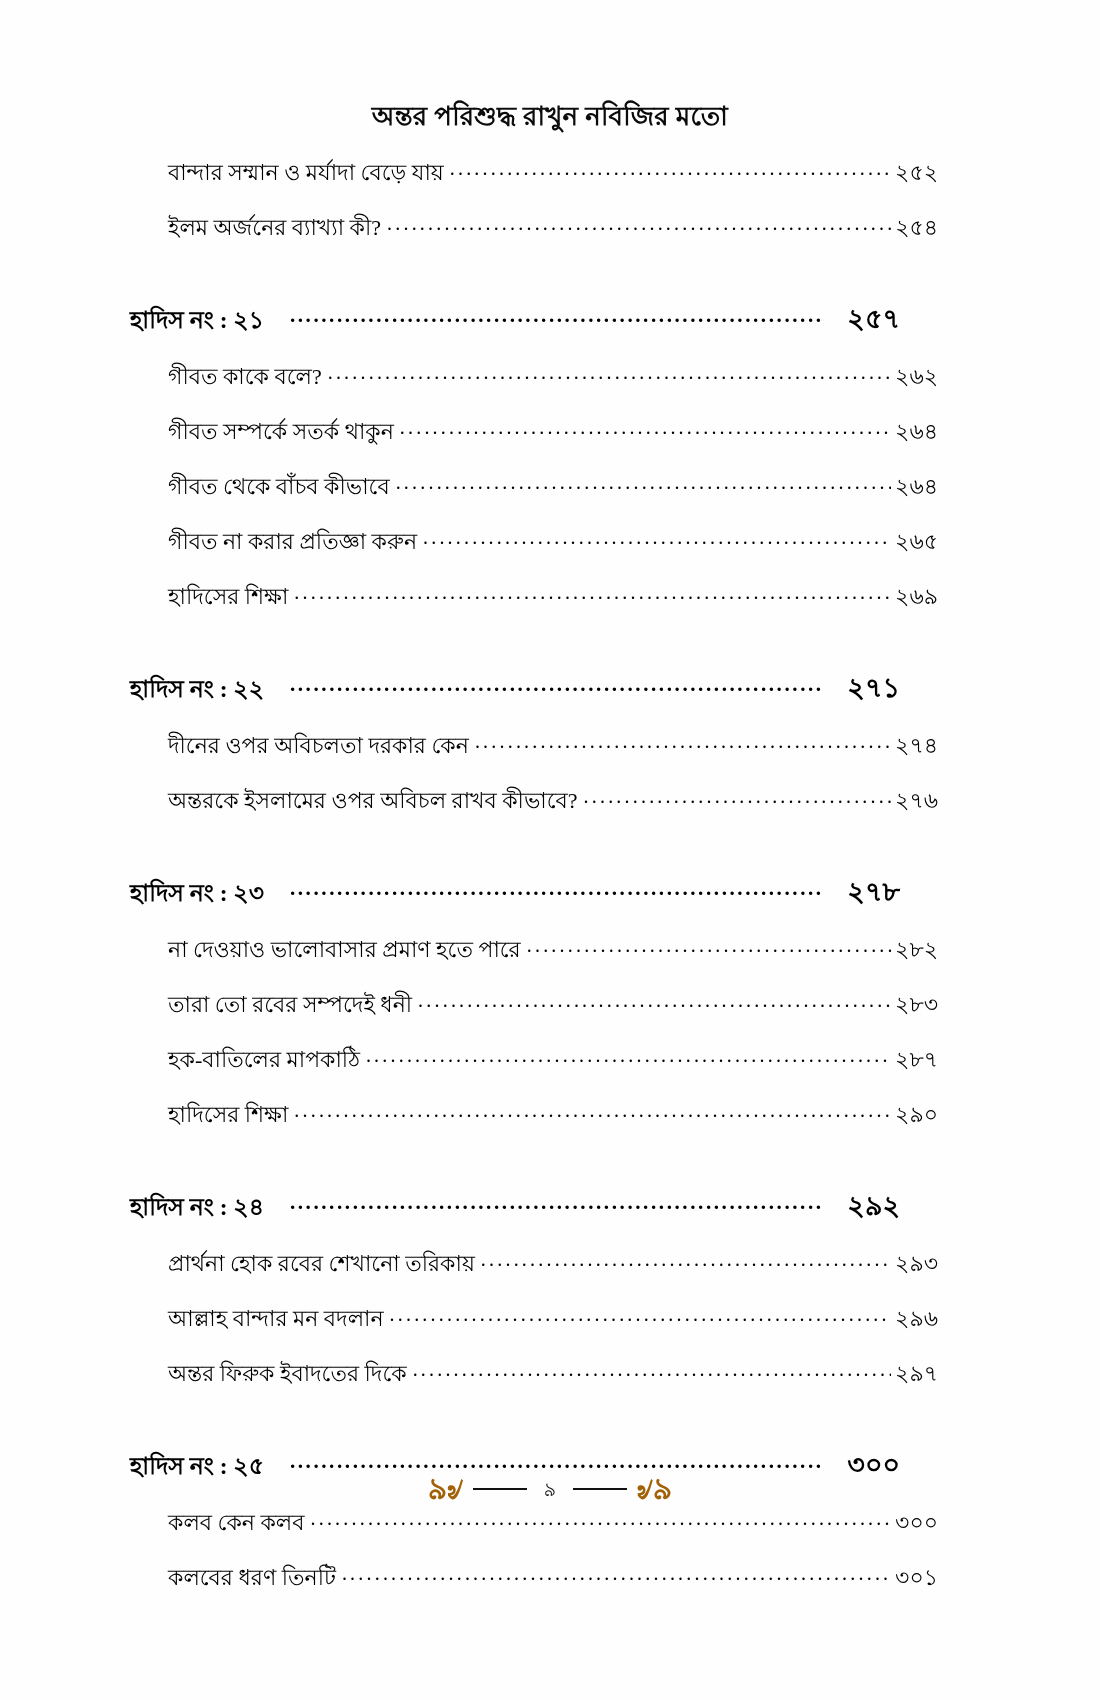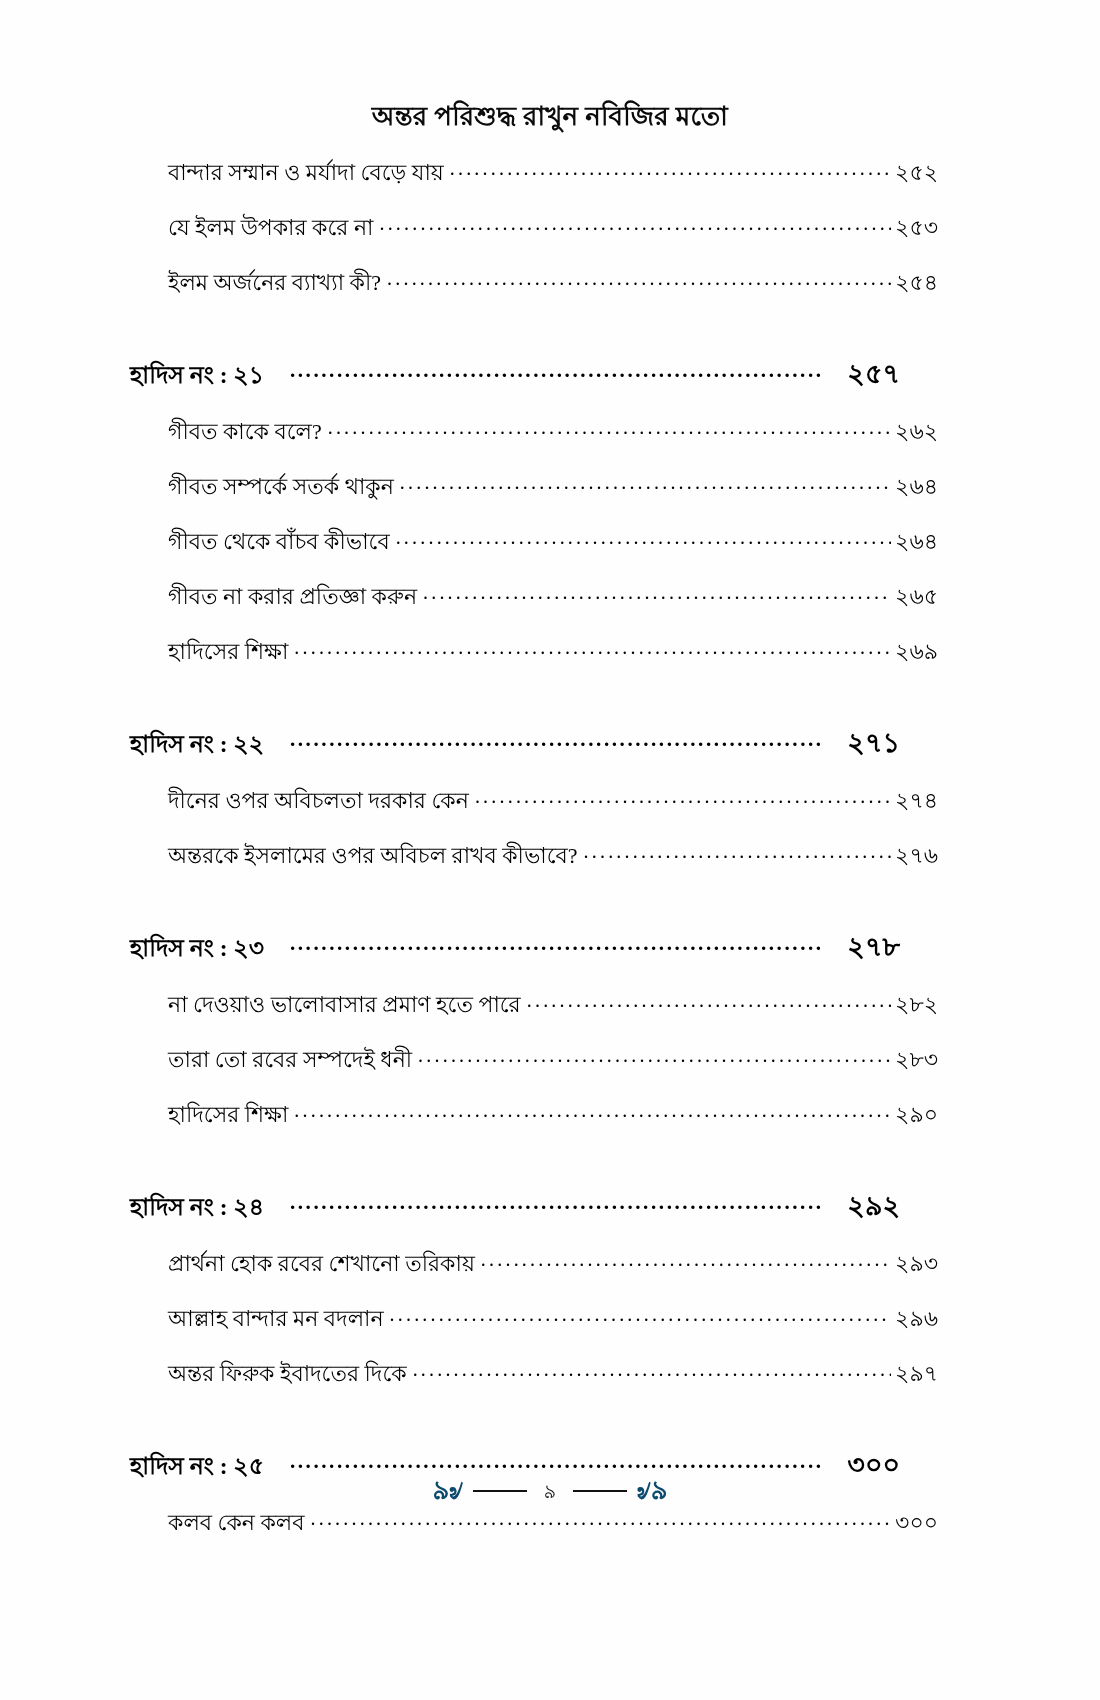--- a/index.html
+++ b/index.html
@@ -112,24 +112,24 @@
     position: absolute;
     left: 0;
     bottom: 196px;
     width: 1100px;
     display: flex;
     align-items: center;
     justify-content: center;
     gap: 10px;
   }
   .folio .orn {
-    font-size: 26px;
+    font-size: 30px;
     font-weight: bold;
     line-height: 1;
-    color: #0c4a6e;
+    color: #a16207;
   }
   .folio .num {
     font-size: 19px;
     line-height: 1;
     min-width: 26px;
     text-align: center;
     color: #111;
   }
   .folio .rule {
     width: 54px;
@@ -144,25 +144,20 @@
 
   <div class="running-head">অন্তর পরিশুদ্ধ রাখুন নবিজির মতো</div>
 
   <div class="toc" id="toc-root">
       <div class="toc-row entry">
         <span class="label">বান্দার সম্মান ও মর্যাদা বেড়ে যায়</span>
         <span class="leader"></span>
         <span class="pageno">২৫২</span>
       </div>
       <div class="toc-row entry">
-        <span class="label">যে ইলম উপকার করে না</span>
-        <span class="leader"></span>
-        <span class="pageno">২৫৩</span>
-      </div>
-      <div class="toc-row entry">
         <span class="label">ইলম অর্জনের ব্যাখ্যা কী?</span>
         <span class="leader"></span>
         <span class="pageno">২৫৪</span>
       </div>
       <div class="gap"></div>
       <div class="toc-row heading">
         <span class="label">হাদিস নং : ২১</span>
         <span class="leader"></span>
         <span class="pageno">২৫৭</span>
       </div>
@@ -217,20 +212,25 @@
         <span class="label">না দেওয়াও ভালোবাসার প্রমাণ হতে পারে</span>
         <span class="leader"></span>
         <span class="pageno">২৮২</span>
       </div>
       <div class="toc-row entry">
         <span class="label">তারা তো রবের সম্পদেই ধনী</span>
         <span class="leader"></span>
         <span class="pageno">২৮৩</span>
       </div>
       <div class="toc-row entry">
+        <span class="label">হক-বাতিলের মাপকাঠি</span>
+        <span class="leader"></span>
+        <span class="pageno">২৮৭</span>
+      </div>
+      <div class="toc-row entry">
         <span class="label">হাদিসের শিক্ষা</span>
         <span class="leader"></span>
         <span class="pageno">২৯০</span>
       </div>
       <div class="gap"></div>
       <div class="toc-row heading">
         <span class="label">হাদিস নং : ২৪</span>
         <span class="leader"></span>
         <span class="pageno">২৯২</span>
       </div>
@@ -252,20 +252,25 @@
       <div class="gap"></div>
       <div class="toc-row heading">
         <span class="label">হাদিস নং : ২৫</span>
         <span class="leader"></span>
         <span class="pageno">৩০০</span>
       </div>
       <div class="toc-row entry">
         <span class="label">কলব কেন কলব</span>
         <span class="leader"></span>
         <span class="pageno">৩০০</span>
+      </div>
+      <div class="toc-row entry">
+        <span class="label">কলবের ধরণ তিনটি</span>
+        <span class="leader"></span>
+        <span class="pageno">৩০১</span>
       </div>
     </div>
 
   <div class="folio">
     <span class="orn">৯৶</span>
     <span class="rule"></span>
     <span class="num">৯</span>
     <span class="rule"></span>
     <span class="orn">৶৯</span>
   </div>

